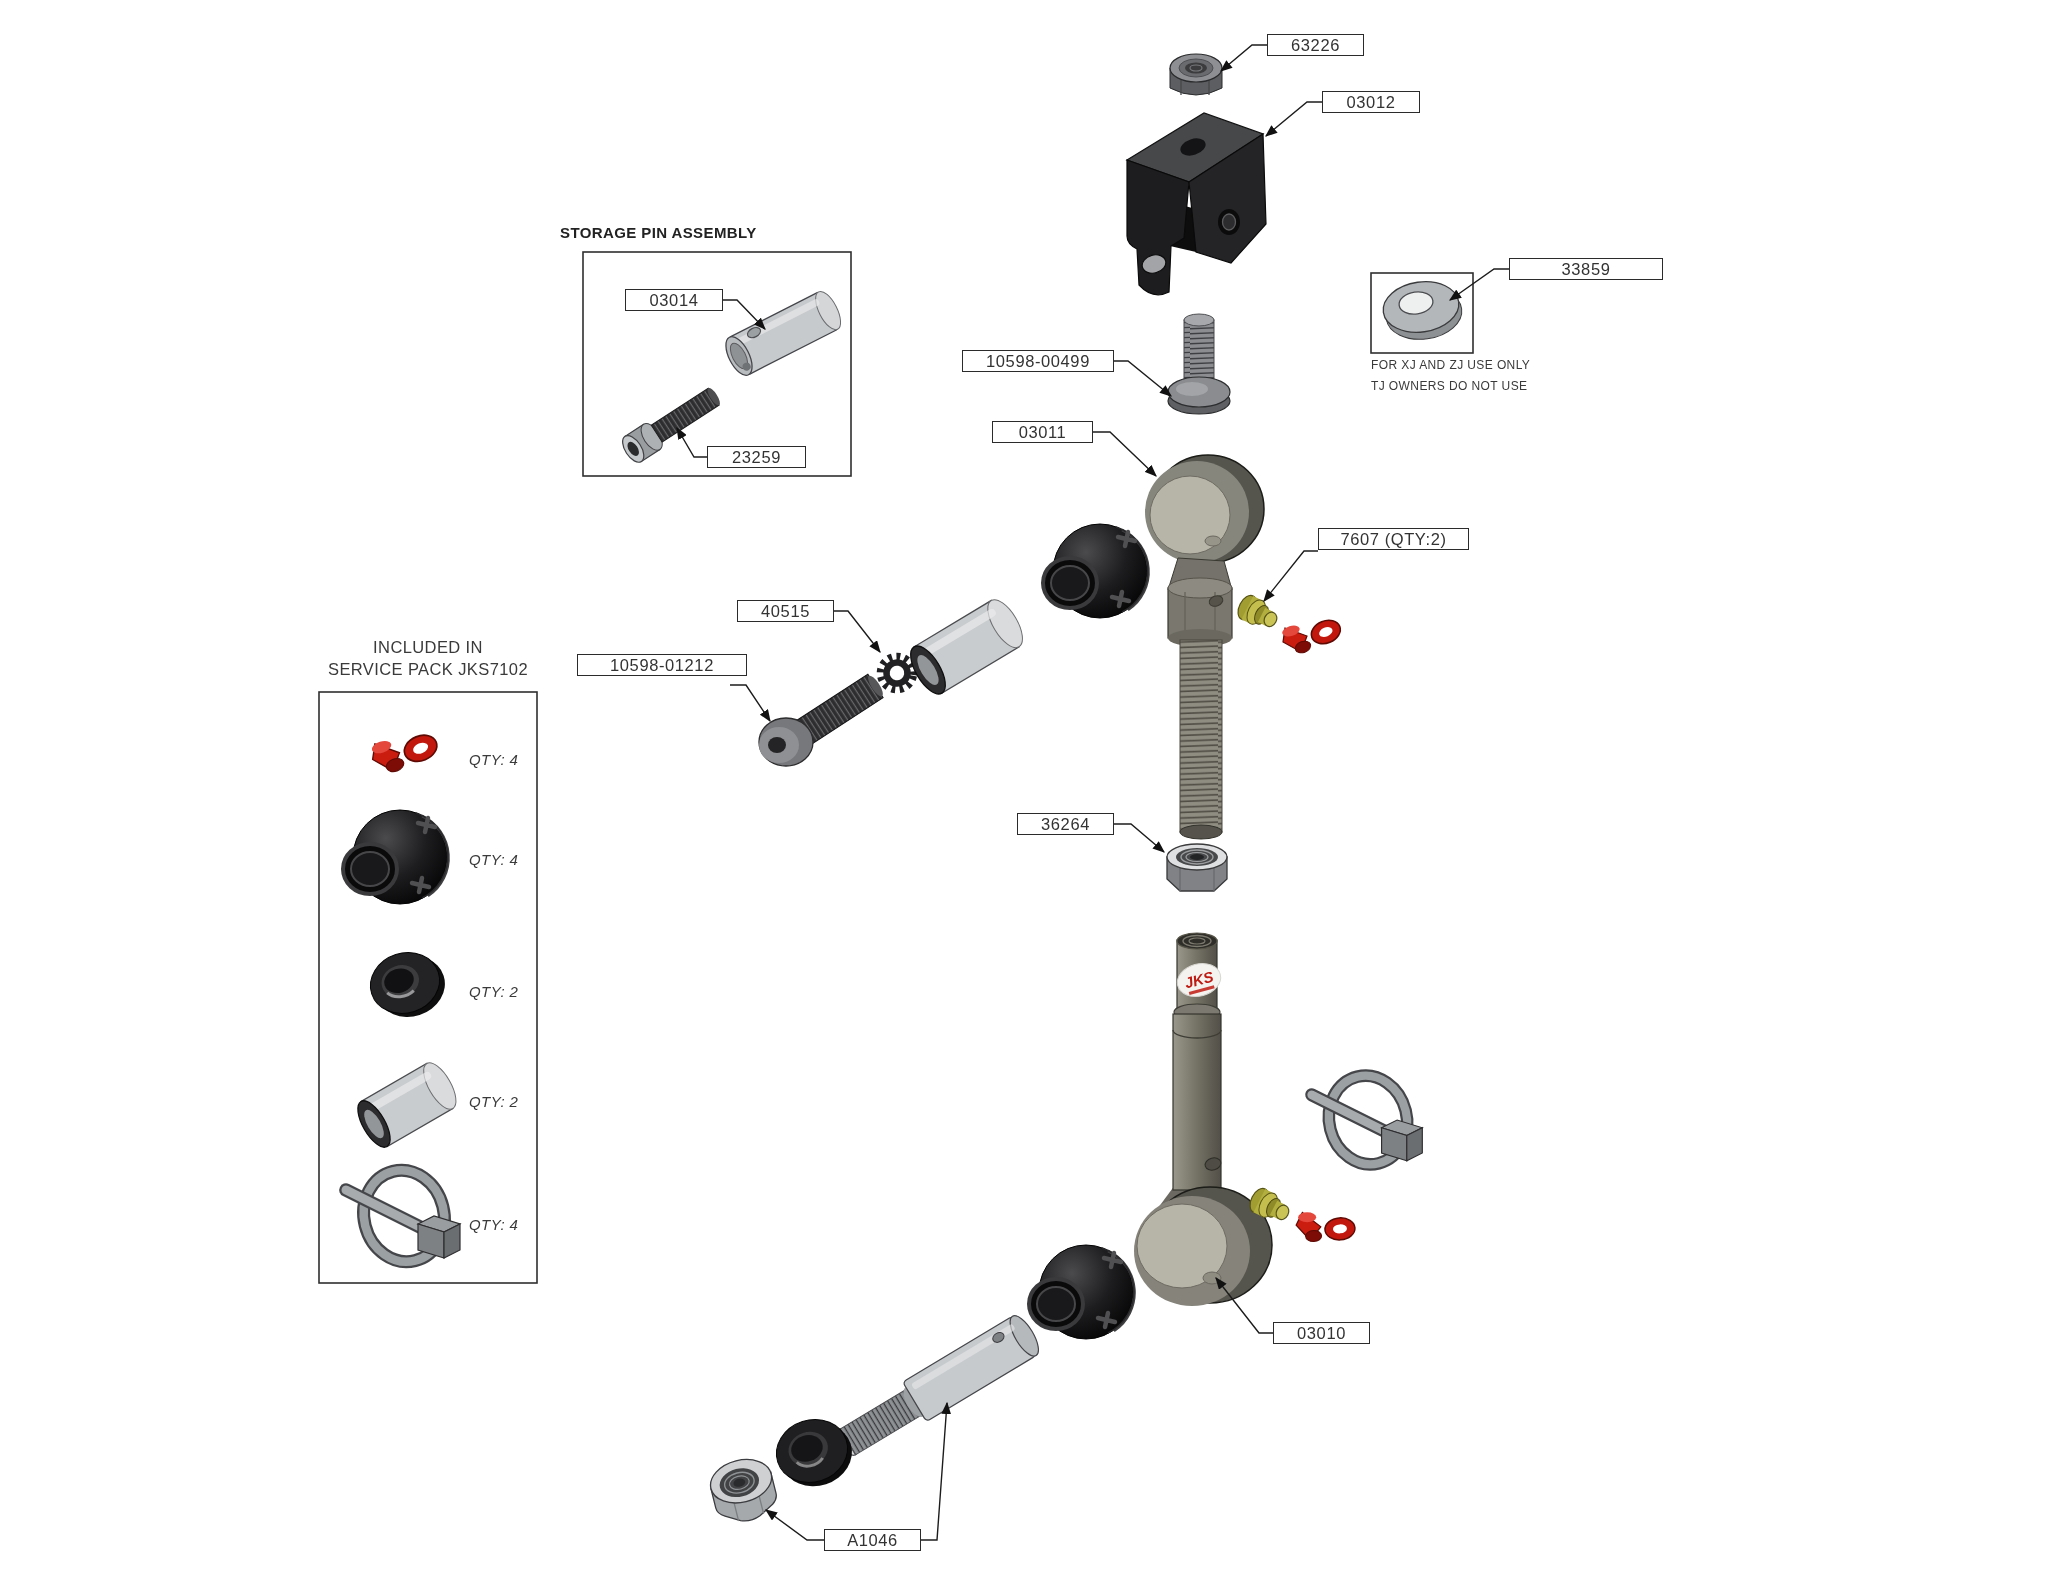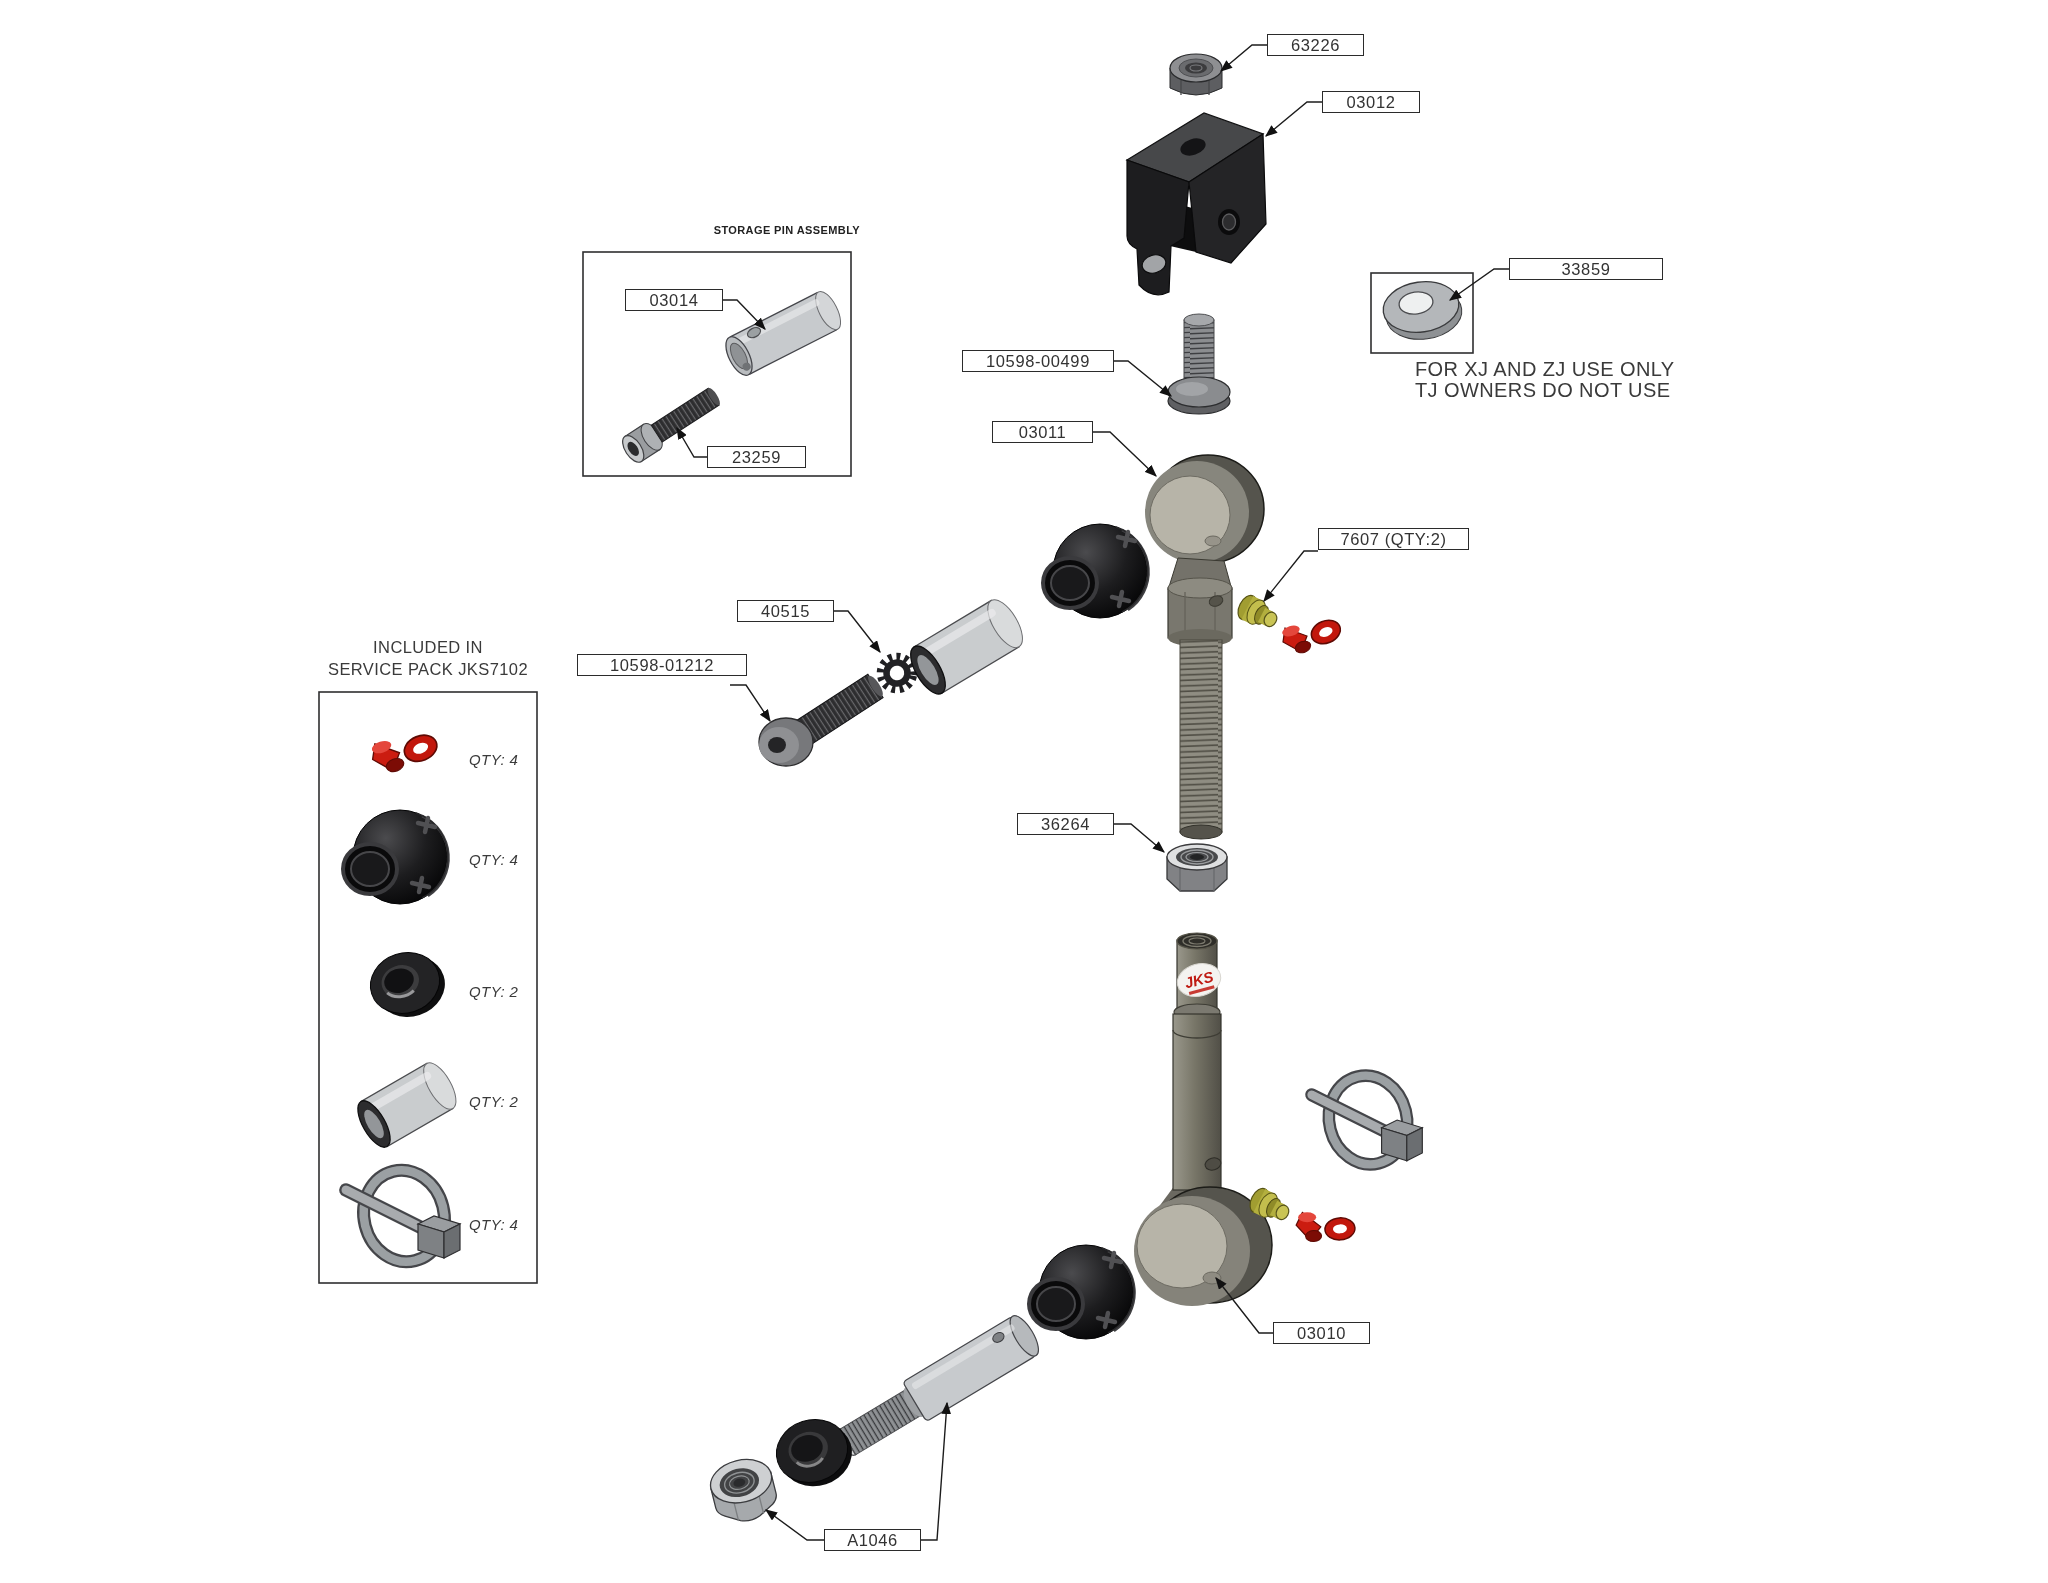--- a/index.html
+++ b/index.html
@@ -3,23 +3,23 @@
 <meta charset="utf-8">
 <style>
   html,body{margin:0;padding:0;background:#fff;}
   #stage{position:relative;width:2048px;height:1583px;background:#fff;overflow:hidden;
          font-family:"Liberation Sans", sans-serif;}
   #parts-svg{position:absolute;left:0;top:0;}
   .t{position:absolute;color:#333;}
   .callout{position:absolute;box-sizing:border-box;height:22px;border:1.5px solid #2b2b2b;
            background:#fff;display:flex;align-items:center;justify-content:center;
            font-size:16.5px;letter-spacing:.6px;color:#333;}
-  .boxtitle{font-weight:bold;font-size:11px;text-align:right;letter-spacing:.4px;color:#222;}
+  .boxtitle{font-weight:bold;font-size:15px;text-align:left;letter-spacing:.4px;color:#222;}
   .bigtitle{font-size:16.5px;text-align:center;letter-spacing:.4px;color:#3a3a3a;}
-  .note{font-size:20px;letter-spacing:.4px;color:#3a3a3a;margin-left:44px;}
+  .note{font-size:12px;letter-spacing:.4px;color:#3a3a3a;}
   .qty{font-size:15px;letter-spacing:.4px;color:#3a3a3a;font-style:italic;}
 </style>
 </head>
 <body>
 
 <div id="stage">
 
 <svg id="parts-svg" width="2048" height="1583" viewBox="0 0 2048 1583">
   <defs>
     <marker id="arrow" viewBox="0 0 10 8" refX="9" refY="4" markerWidth="9" markerHeight="7" orient="auto-start-reverse">

